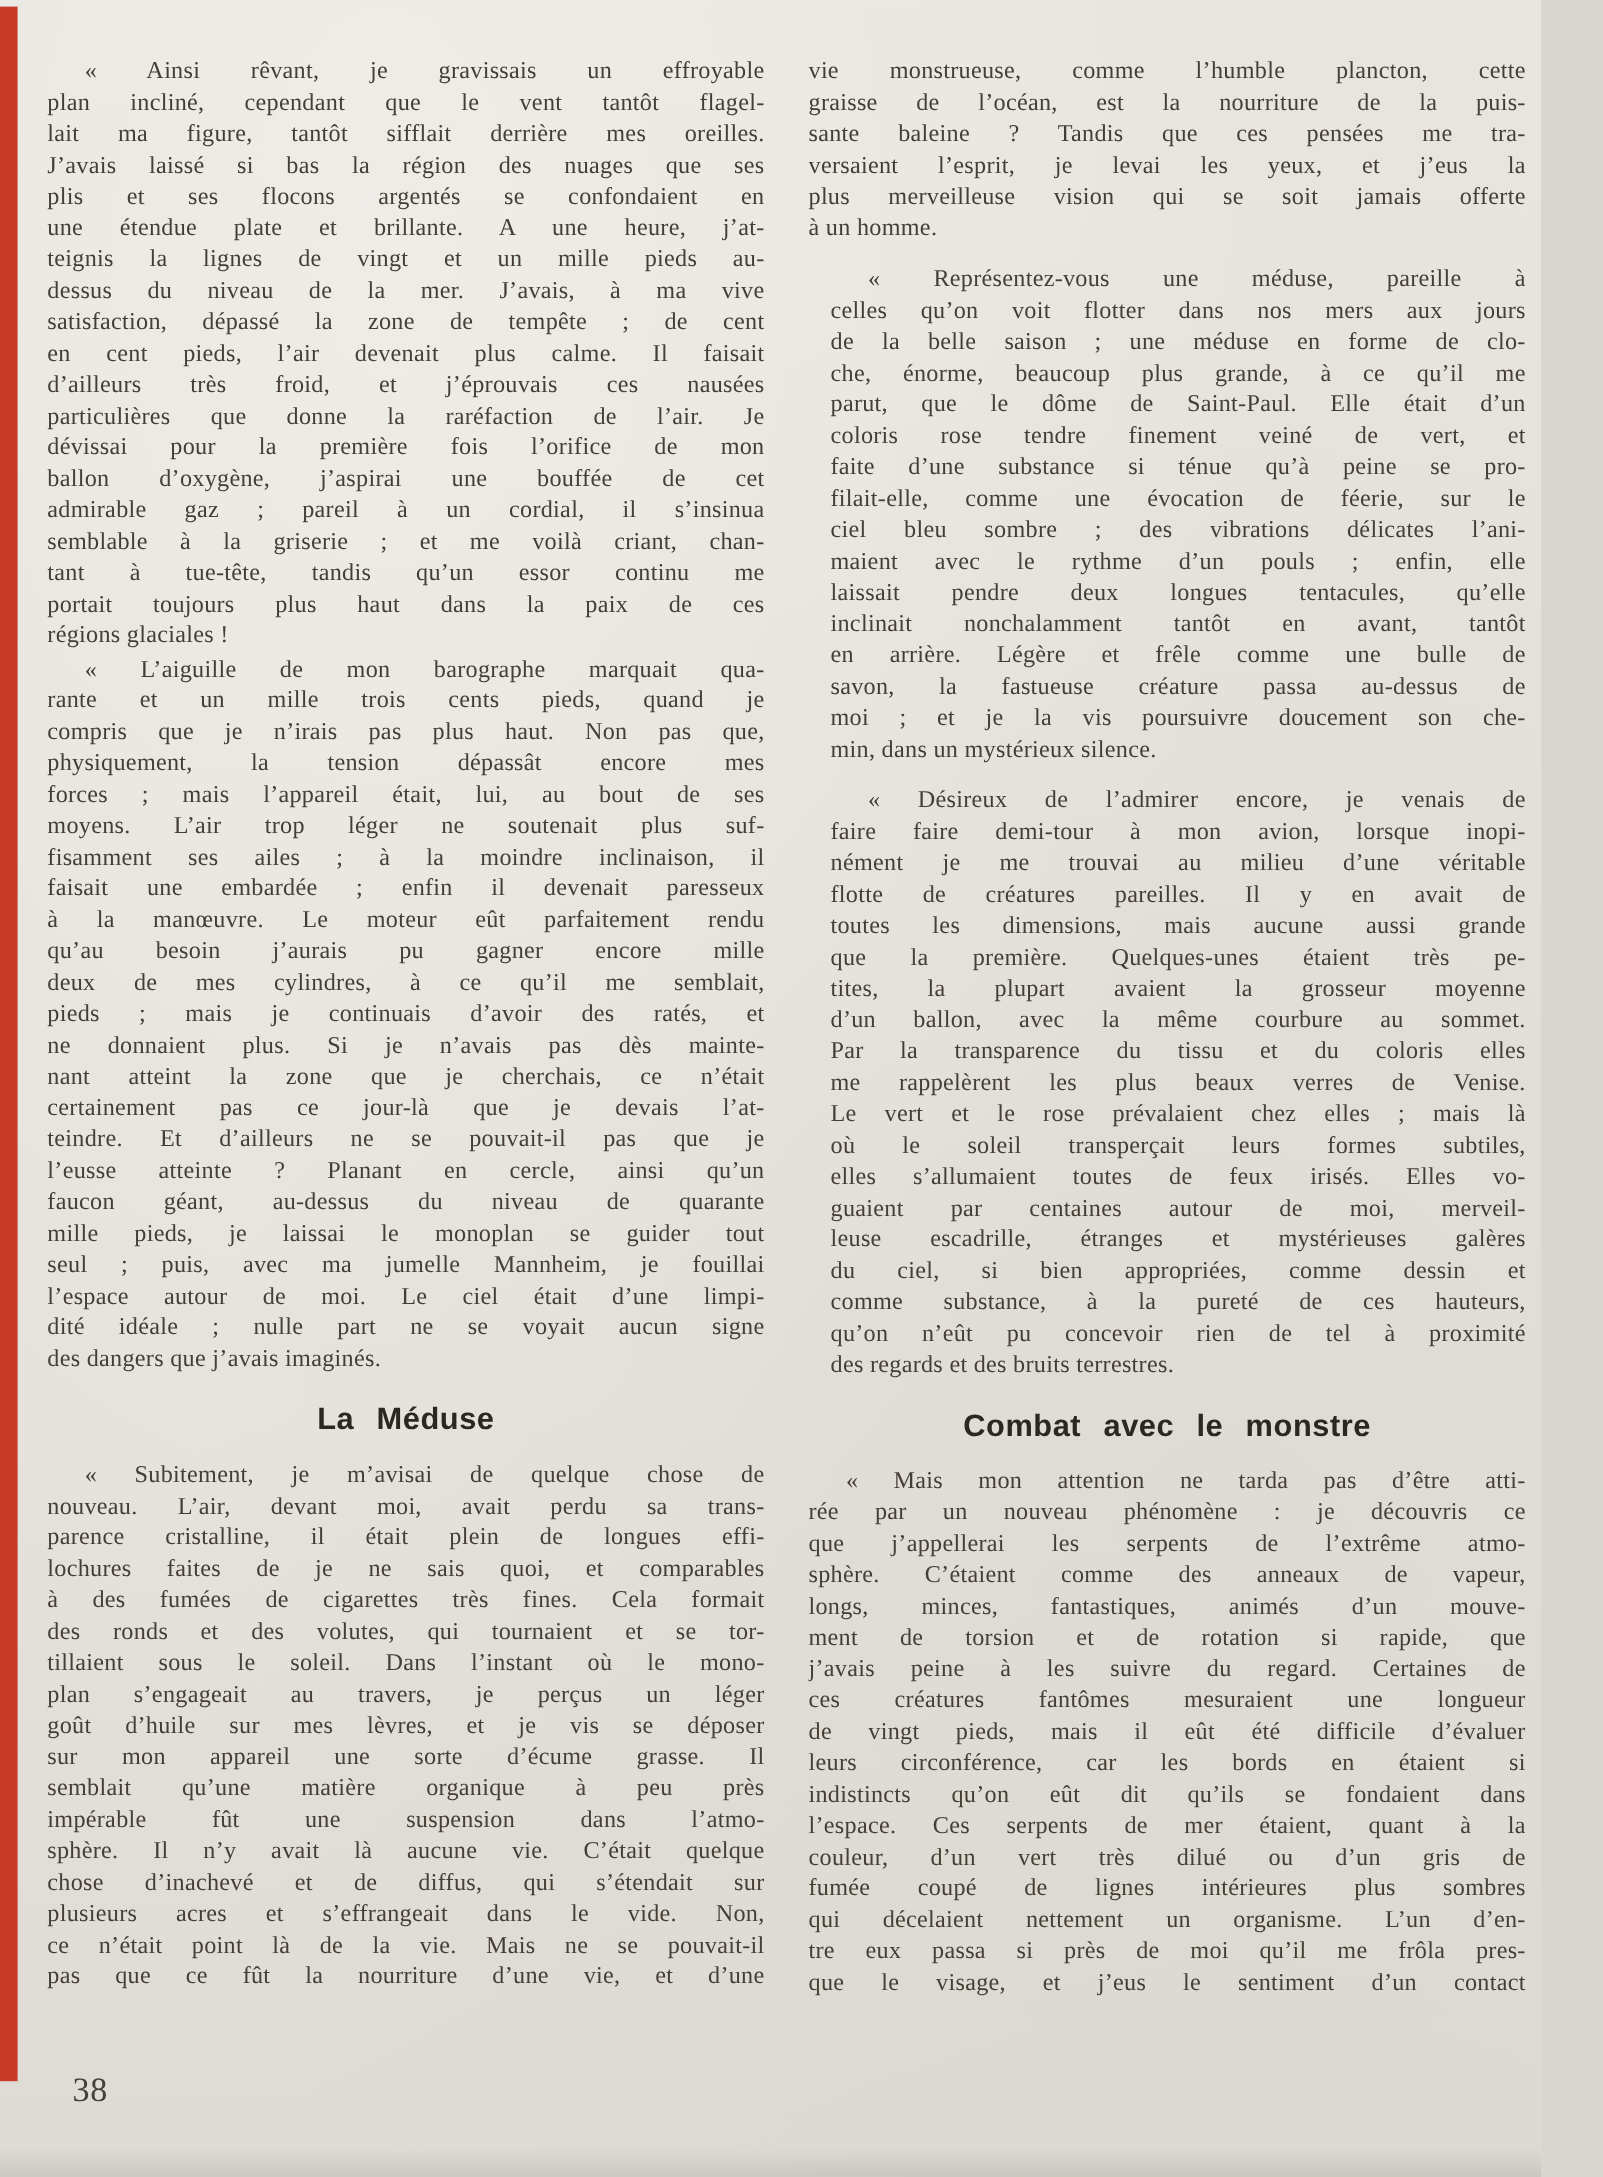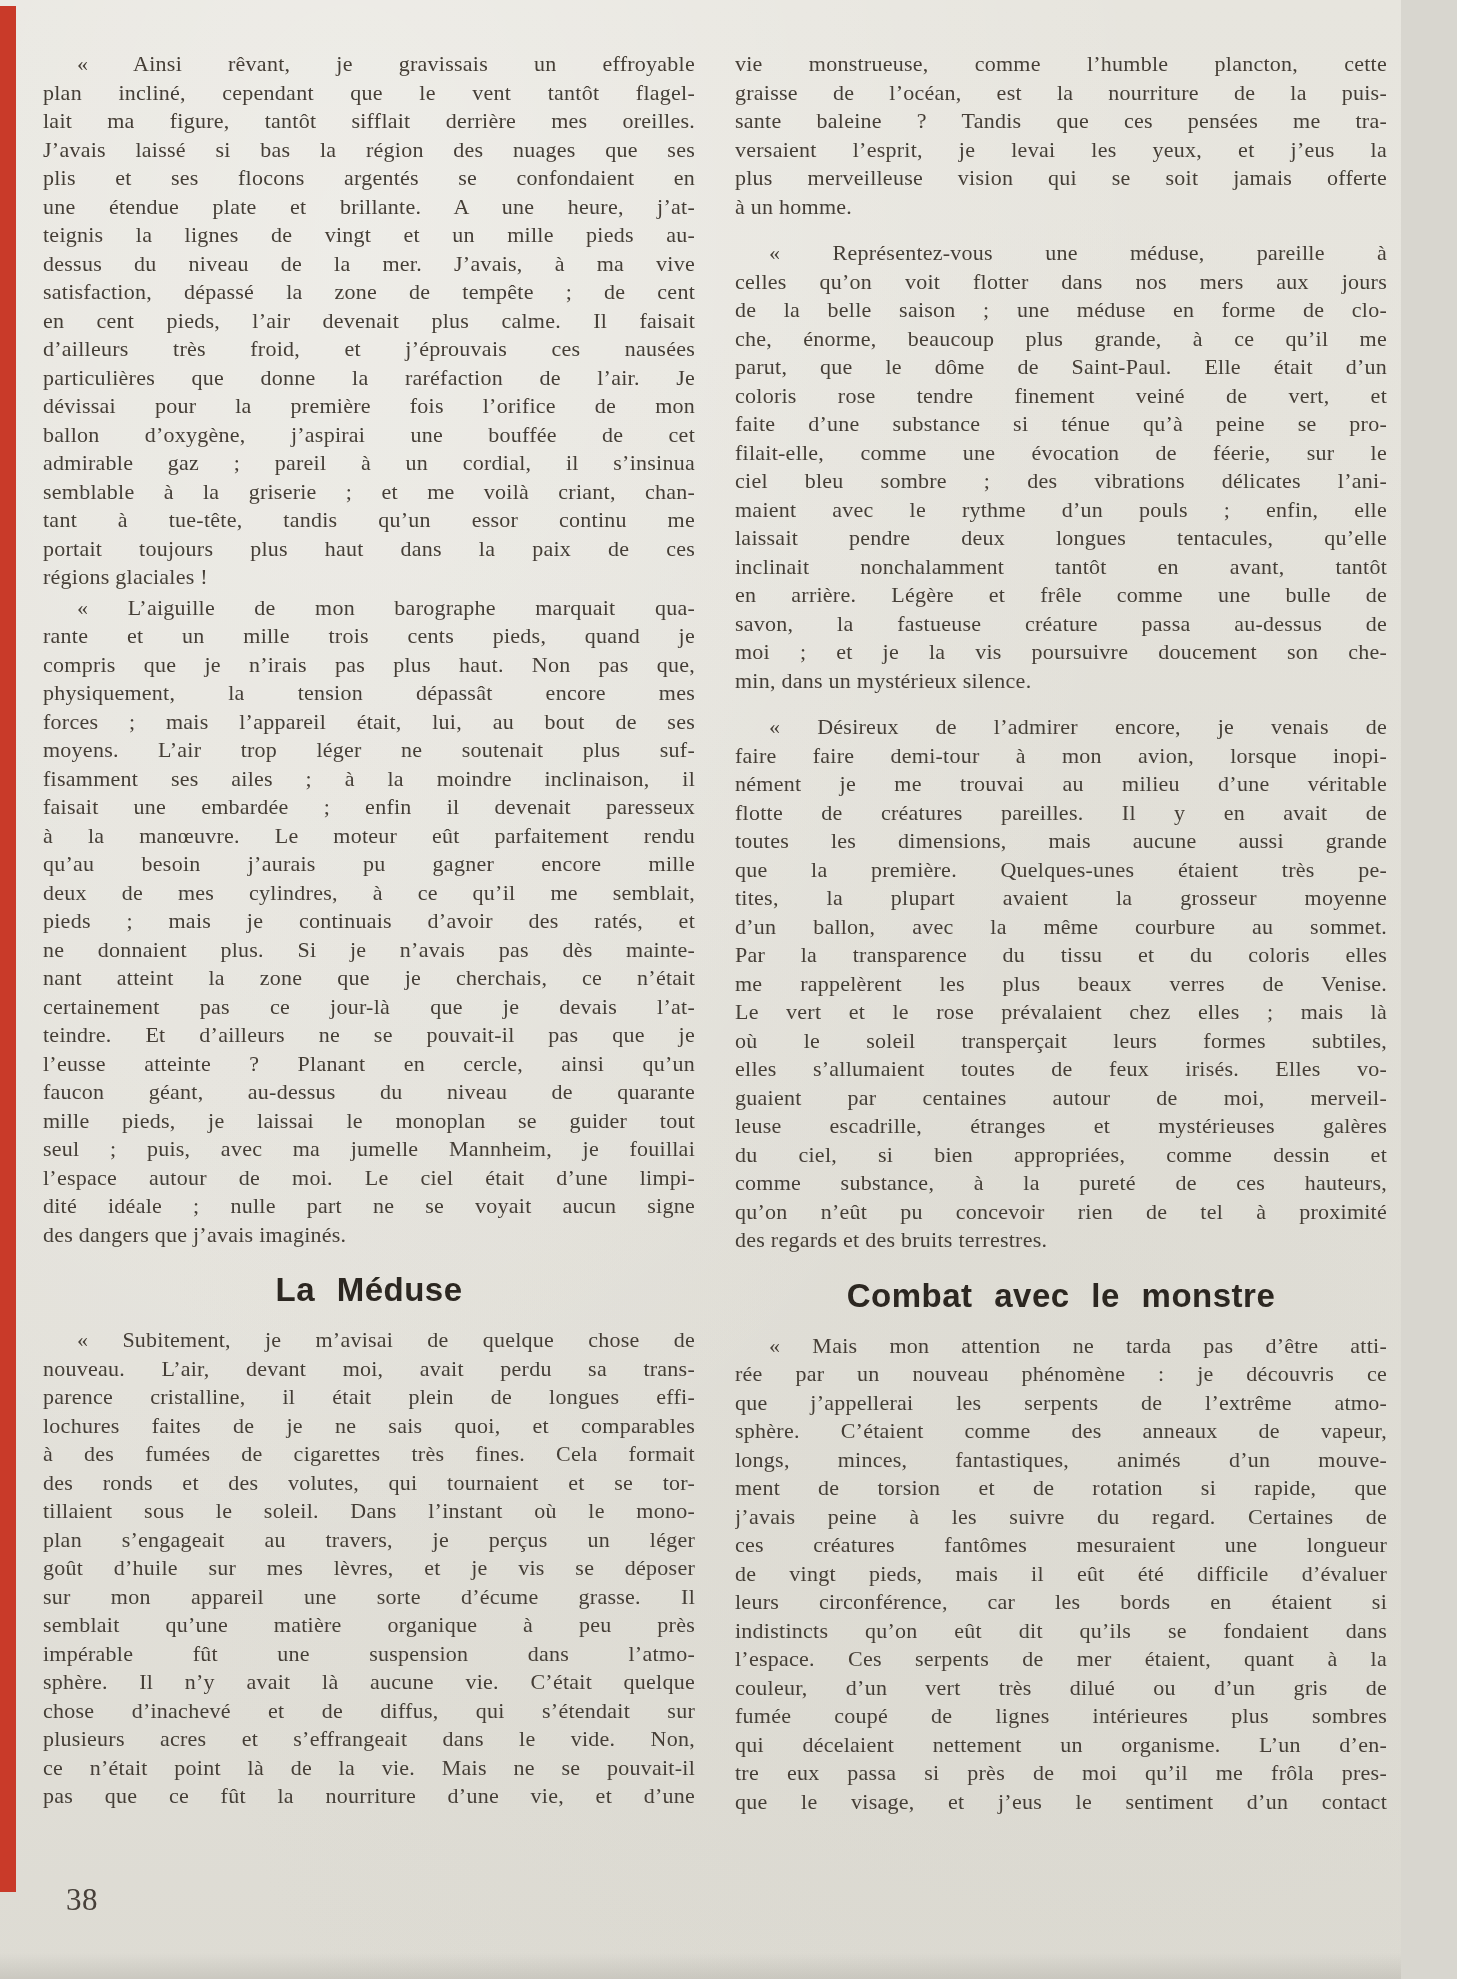--- a/index.html
+++ b/index.html
@@ -24,31 +24,31 @@
   .edge-stripe{
     position:absolute;left:0;top:6px;width:16px;height:1886px;
   }
   .content{
     position:absolute;left:43px;top:50px;
     display:flex;gap:40px;
   }
   .col{width:652px;overflow:hidden;}
   .para{margin:0;}
   .col-left .para + .para{margin-top:2px;}
-  .col-right .para + .para{margin-top:18px;}
+  .col-right .para + .para{margin-top:18px;margin-left:20px;}
   .line{
     font-size:22px;line-height:28.5px;letter-spacing:0.25px;
     text-align:justify;text-align-last:justify;text-justify:inter-word;
     color:#453e36;
   }
   .line.first{padding-left:34px;}
   .line.lastline{text-align-last:left;}
   .heading{
     font-family:"Liberation Sans", sans-serif;font-weight:bold;
-    font-size:33px;line-height:33px;text-align:center;
+    font-size:28px;line-height:33px;text-align:center;
     color:#2c2721;letter-spacing:0.5px;word-spacing:12px;
     margin:24px 0 20px 0;
   }
   .col-right .heading{}
   .page-number{
     position:absolute;left:66px;top:1882px;
     font-size:31px;color:#47403a;letter-spacing:0.5px;
   }
 </style>
 </head>

